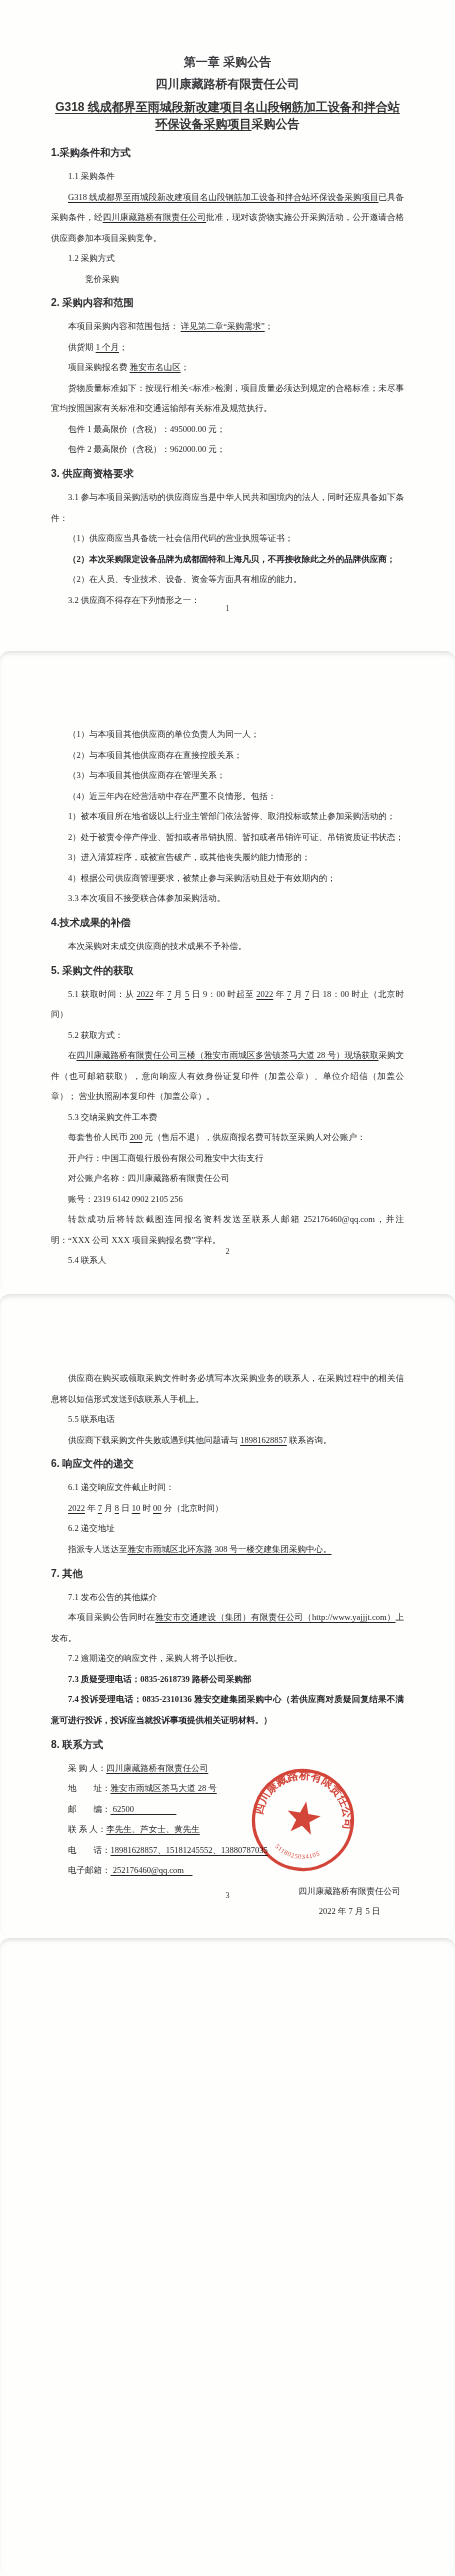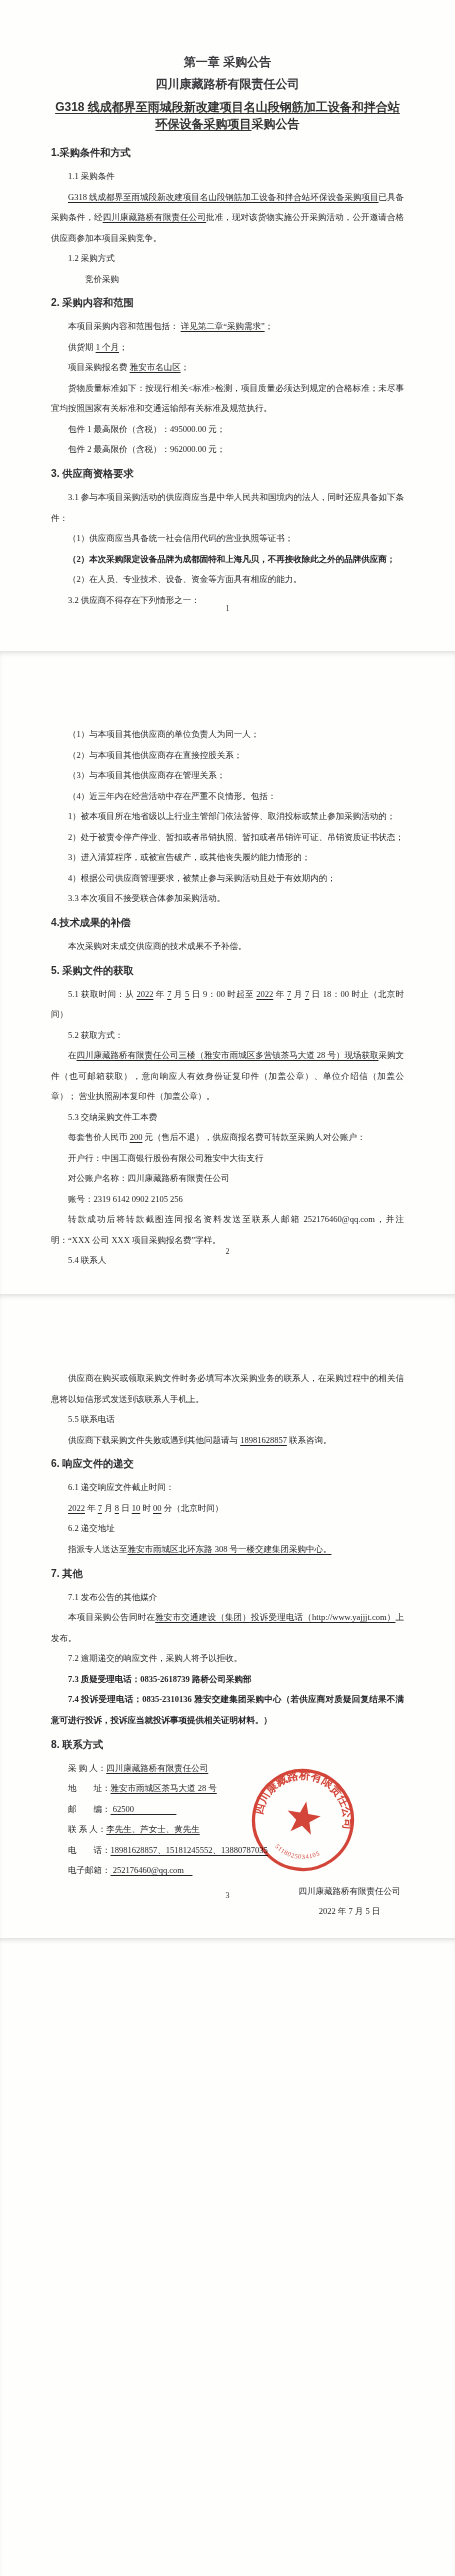--- a/index.html
+++ b/index.html
@@ -2,21 +2,21 @@
 <html style="font-size:9px"><head>
 <meta charset="utf-8">
 <style>
   html,body{margin:0;padding:0;background:#ffffff;}
   .canvas{
     position:relative;width:455px;height:2576px;margin:0 auto;
     background:#fefefd;color:#222;
     font-family:"Liberation Serif","DejaVu Serif",serif;
     overflow:hidden;
   }
-  .page{position:relative;box-sizing:border-box;padding:0 51px;overflow:hidden;background:#fefefd;}
+  .page{position:relative;box-sizing:border-box;padding:0 51px;overflow:hidden;background:#fefefd;border-radius:9px;}
   .page-1{height:651px;padding-top:50px;}
   .page-2{height:643px;padding-top:72px;}
   .page-3{height:644px;padding-top:73px;}
   .page-4{height:638px;}
   .page + .page{border-top:0.6px solid #e6e6e2;box-shadow:inset 0 2.8px 5.1px -2.3px rgba(80,80,78,.22);}
   .blk{font-size:8.5px;line-height:20.5px;text-align:justify;text-indent:2em;margin:0;color:#26262a;}
   .s-chapter{font-family:"Liberation Sans","DejaVu Sans",sans-serif;font-size:12px;font-weight:bold;text-align:center;text-indent:0;line-height:24px;color:#3a3a3e;}
   .s-company{font-family:"Liberation Sans","DejaVu Sans",sans-serif;font-size:12px;font-weight:bold;text-align:center;text-indent:0;line-height:21.6px;color:#3a3a3e;}
   .s-title{font-family:"Liberation Sans","DejaVu Sans",sans-serif;font-size:12px;font-weight:bold;text-align:center;text-indent:0;line-height:17px;margin:3.4px 0 8px;color:#333;}
   .s-h{font-family:"Liberation Sans","DejaVu Sans",sans-serif;font-size:10.2px;font-weight:bold;text-indent:0;line-height:24px;margin:2.3px 0 1.1px;color:#2e2e31;}
@@ -90,21 +90,21 @@
         <div class="blk s-p"><span>供应商在购买或领取采购文件时务必填写本次采购业务的联系人，在采购过程中的相关信息将以短信形式发送到该联系人手机上。</span></div>
         <div class="blk s-p"><span>5.5 联系电话</span></div>
         <div class="blk s-p"><span>供应商下载采购文件失败或遇到其他问题请与 </span><span class="u">18981628857</span><span> 联系咨询。</span></div>
         <div class="blk s-h"><span>6.  响应文件的递交</span></div>
         <div class="blk s-p"><span>6.1 递交响应文件截止时间：</span></div>
         <div class="blk s-p"><span class="u">2022</span><span> 年 </span><span class="u">7</span><span> 月 </span><span class="u">8</span><span> 日 </span><span class="u">10</span><span> 时 </span><span class="u">00</span><span> 分（北京时间）</span></div>
         <div class="blk s-p"><span>6.2 递交地址</span></div>
         <div class="blk s-p"><span>指派专人送达至</span><span class="u">雅安市雨城区北环东路 308 号一楼交建集团采购中心。</span></div>
         <div class="blk s-h"><span>7.  其他</span></div>
         <div class="blk s-p"><span>7.1 发布公告的其他媒介</span></div>
-        <div class="blk s-p"><span>本项目采购公告同时在</span><span class="u">雅安市交通建设（集团）投诉受理电话（http://www.yajjjt.com）</span><span>上发布。</span></div>
+        <div class="blk s-p"><span>本项目采购公告同时在</span><span class="u">雅安市交通建设（集团）有限责任公司（http://www.yajjjt.com）</span><span>上发布。</span></div>
         <div class="blk s-p"><span>7.2 逾期递交的响应文件，采购人将予以拒收。</span></div>
         <div class="blk s-p"><span class="b">7.3  质疑受理电话：0835-2618739 路桥公司采购部</span></div>
         <div class="blk s-p"><span class="b">7.4  投诉受理电话：0835-2310136 雅安交建集团采购中心（若供应商对质疑回复结果不满意可进行投诉，投诉应当就投诉事项提供相关证明材料。）</span></div>
         <div class="blk s-h"><span>8.  联系方式</span></div>
         <div class="blk s-p"><span>采 购 人：</span><span class="u">四川康藏路桥有限责任公司</span></div>
         <div class="blk s-p"><span>地　　址：</span><span class="u">雅安市雨城区茶马大道 28 号</span></div>
         <div class="blk s-p"><span>邮　　编：</span><span class="u"> 62500　　　　　</span></div>
         <div class="blk s-p"><span>联 系 人：</span><span class="u">李先生、芦女士、黄先生</span></div>
         <div class="blk s-p"><span>电　　话：</span><span class="u">18981628857、15181245552、13880787035</span></div>
         <div class="blk s-p"><span>电子邮箱：</span><span class="u"> 252176460@qq.com　</span></div>

